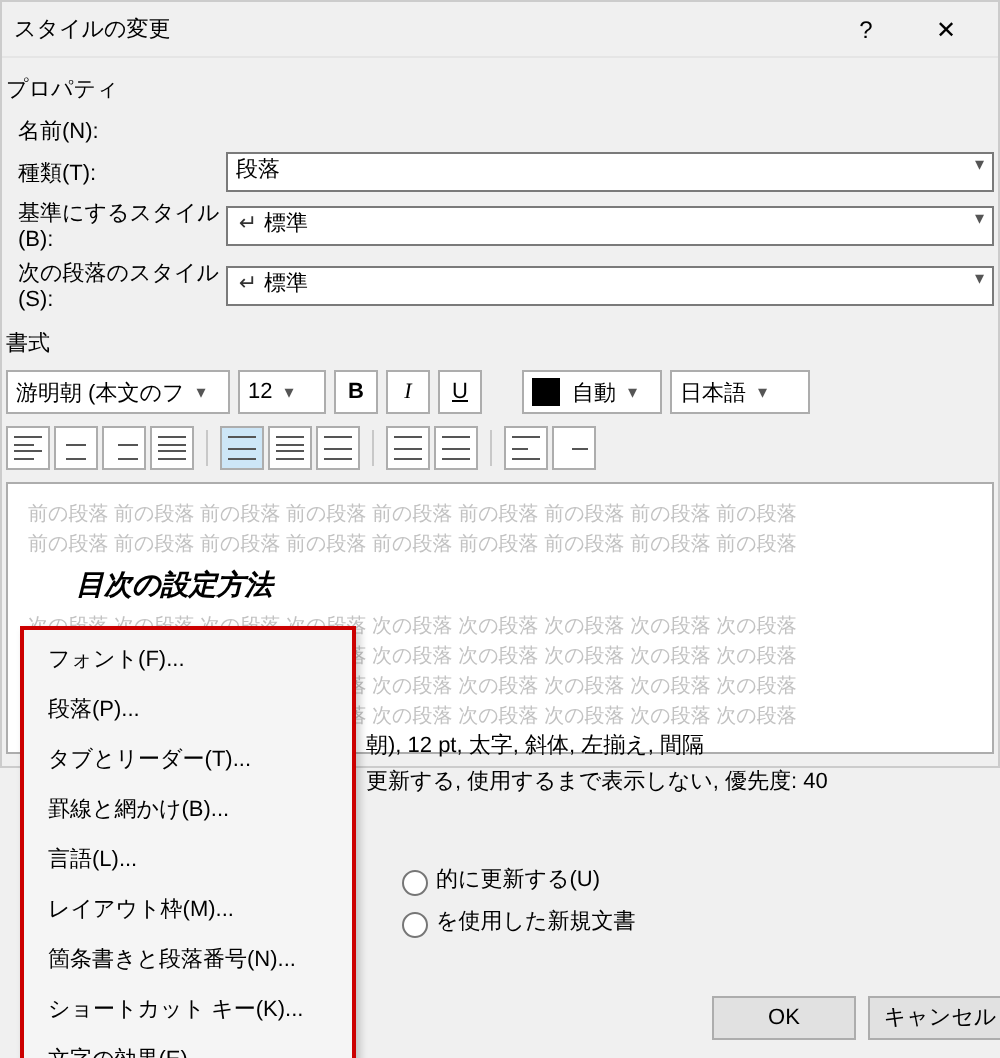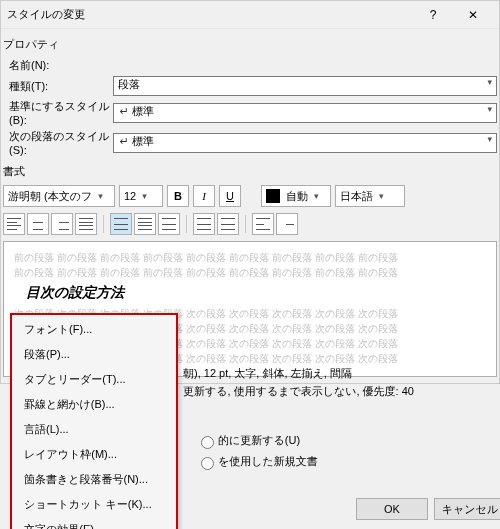--- a/index.html
+++ b/index.html
@@ -23,21 +23,21 @@
   .btn.i{font-style:italic;font-family:serif}
   .btn.u{text-decoration:underline}
   .color-sw{width:14px;height:14px;background:#000}
   .align-bar{display:flex;align-items:center;gap:6px;margin:4px 0 6px 0}
   .grp{display:flex;gap:2px}
   .sep{width:1px;height:18px;background:#c8c8c8}
   .ico-lines{width:14px;height:12px;display:flex;flex-direction:column;justify-content:space-between}
   .ico-lines span{display:block;height:1px;background:#555}
   .preview{border:1px solid #adadad;background:#fff;height:136px;padding:8px 10px;overflow:hidden}
   .ghost{color:#c2c2c2;font-size:10px;white-space:nowrap;overflow:hidden;line-height:1.5}
-  .strong-line{font-family:"Yu Mincho","MS Mincho",serif;font-weight:bold;font-style:italic;font-size:14px;margin:4px 0 4px 12px}
+  .strong-line{font-family:"Yu Mincho","MS Mincho",serif;font-weight:bold;font-style:italic;font-size:14px;margin:4px 0 4px 24px}
   .menu{position:absolute;left:10px;top:313px;width:168px;background:#f5f5f5;border:2px solid #c00;box-shadow:2px 2px 4px rgba(0,0,0,.2);padding:2px 0;z-index:10}
   .menu-item{padding:5px 12px;cursor:default}
   .info-right{position:absolute;left:183px;top:365px;font-size:10px;line-height:1.6}
   .radios{position:absolute;left:196px;top:430px;line-height:1.9}
   .radios input{vertical-align:middle;margin-right:4px}
   .format-btn{position:absolute;left:10px;top:496px;height:22px;border:1px solid #adadad;background:#e1e1e1;padding:0 6px;display:flex;align-items:center}
   .format-btn .tri{border-left:4px solid transparent;border-right:4px solid transparent;border-top:5px solid #000;display:inline-block;margin-left:4px}
   .footer{position:absolute;left:16px;top:490px;width:500px;height:38px;display:flex;justify-content:flex-end;align-items:center;gap:6px;padding:0 10px}
   .push{height:22px;min-width:72px;border:1px solid #adadad;background:#e1e1e1;text-align:center;line-height:20px}
 </style>

